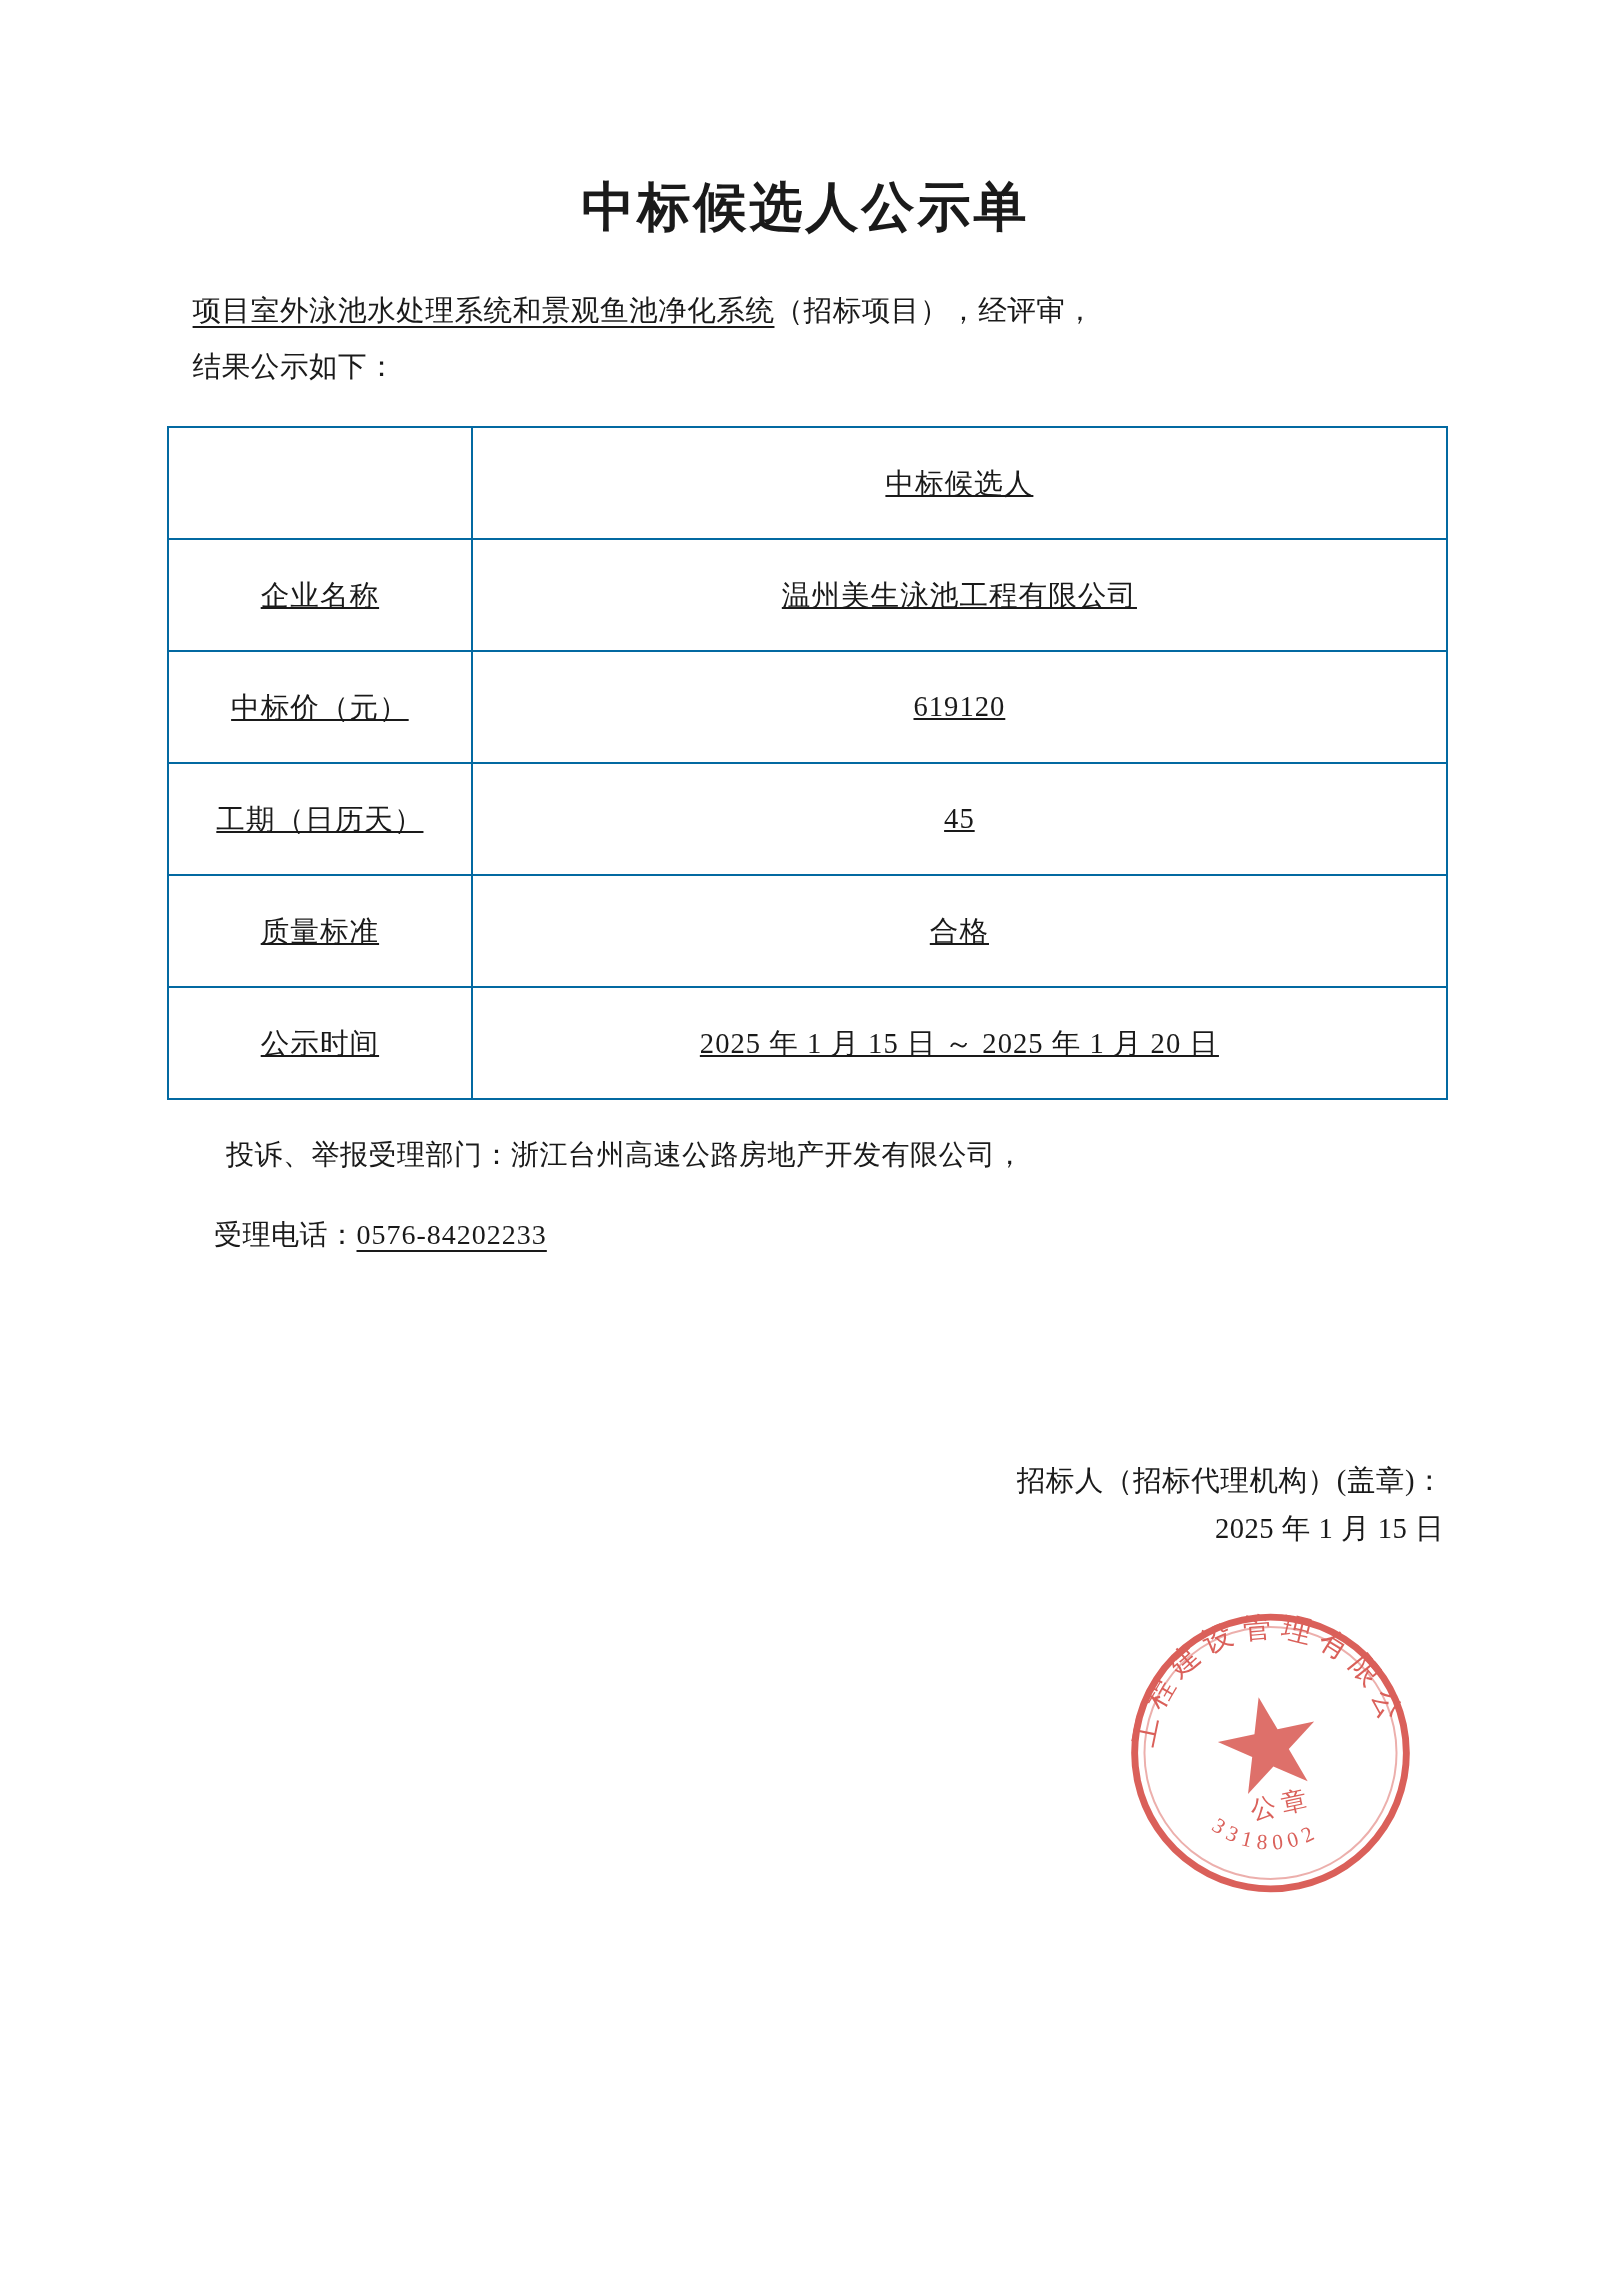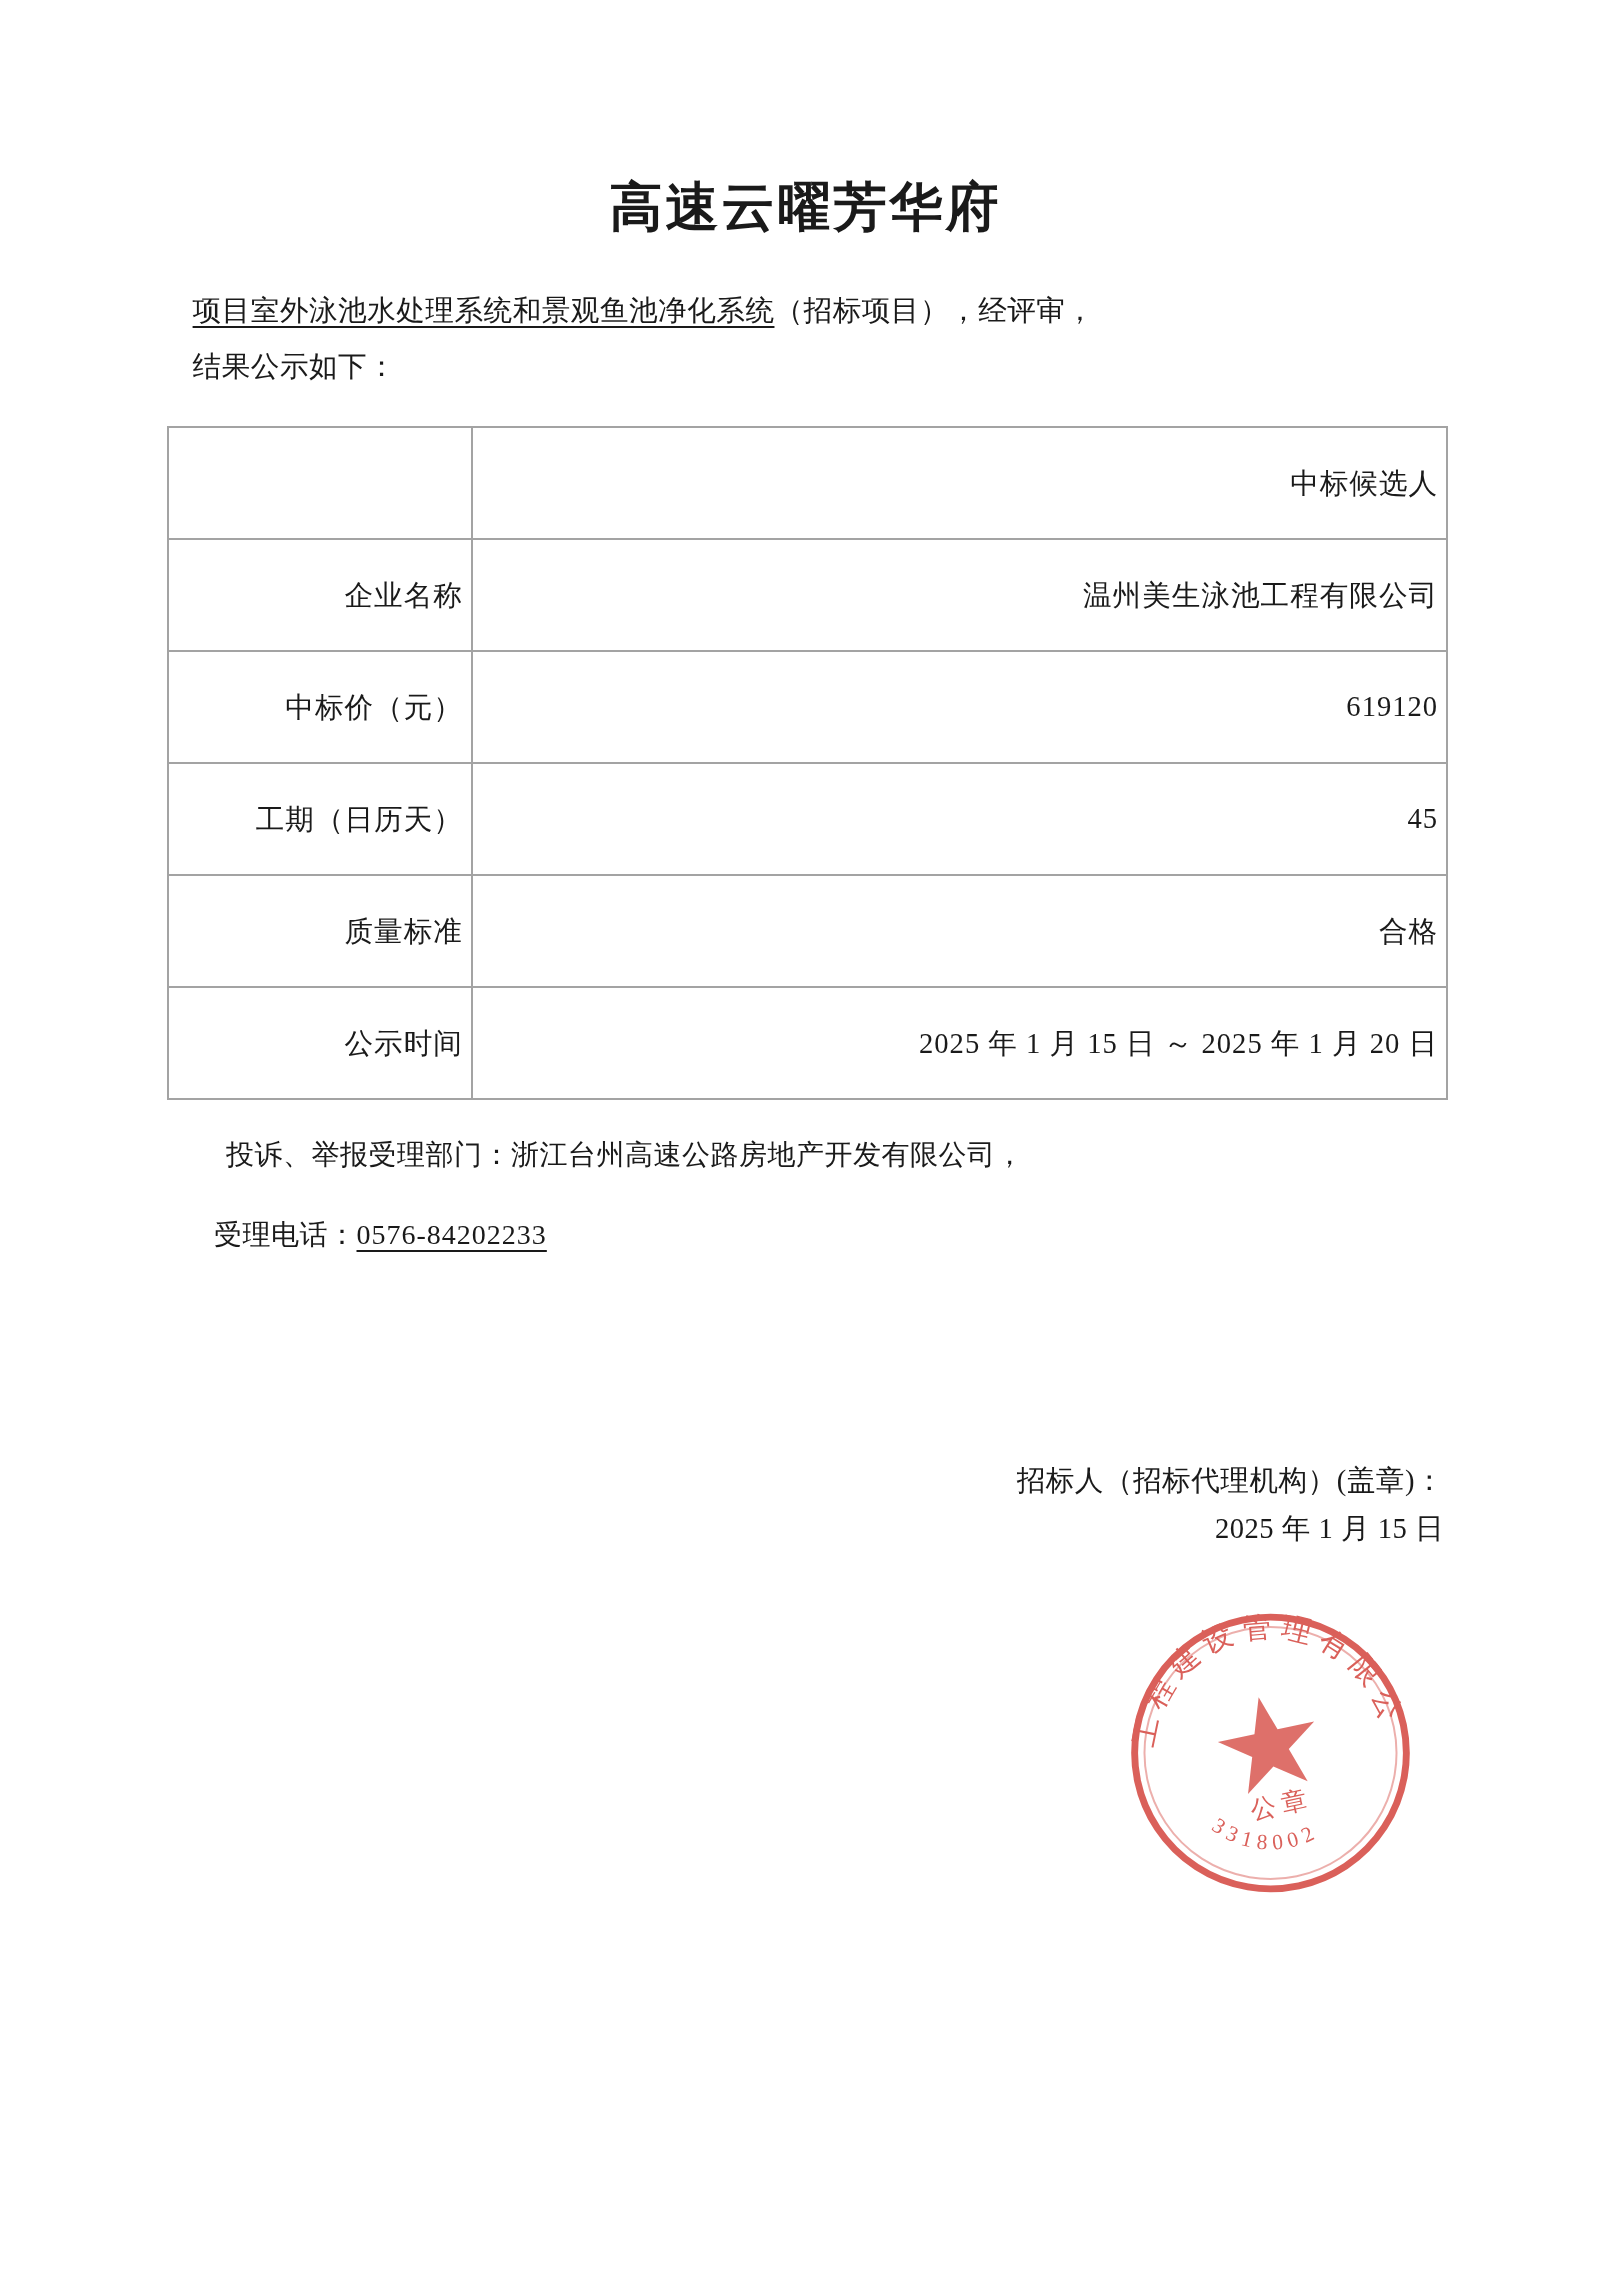--- a/index.html
+++ b/index.html
@@ -48,27 +48,28 @@
     text-decoration: underline;
     text-underline-offset: 5.9px;
   }
   table.result {
     border-collapse: collapse;
     width: 1281px;
     margin: 31.5px auto 0 auto;
     table-layout: fixed;
   }
   table.result td {
-    border: 2px solid #a3a3a3;
+    border: 2px solid #0369a1;
     height: 110px;
     font-size: 28.6px;
-    text-align: right;
+    text-align: center;
     vertical-align: middle;
     letter-spacing: 1px;
     padding: 0 7.9px;
+    text-decoration: underline;
   }
   td.label-col { width: 286px; }
   .num {
     font-family: "Liberation Serif", "DejaVu Serif", serif;
     letter-spacing: 1px;
   }
   .footer-block {
     margin-top: 25.6px;
     font-size: 28px;
     line-height: 2.1;
@@ -103,21 +104,21 @@
     pointer-events: none;
     opacity: 0.78;
   }
   .seal svg { display: block; }
 </style>
 </head>
 <body>
 
 <div class="page">
 
-  <h1 class="doc-title">高速云曜芳华府</h1>
+  <h1 class="doc-title">中标候选人公示单</h1>
 
   <div class="intro">
     <p class="intro-line l2"><span class="u">项目室外泳池水处理系统和景观鱼池净化系统</span><span>（招标项目），经评审，</span></p>
     <p class="intro-line l3">结果公示如下：</p>
   </div>
 
   <table class="result">
     <tbody>
       <tr>
         <td class="label-col"></td>

